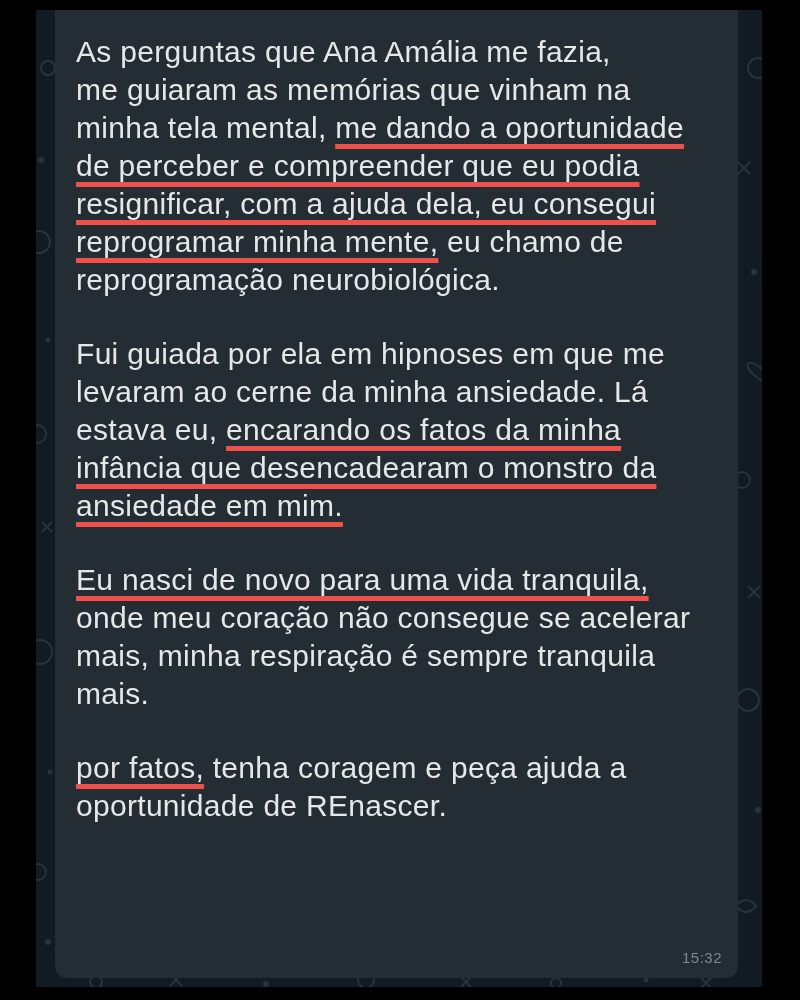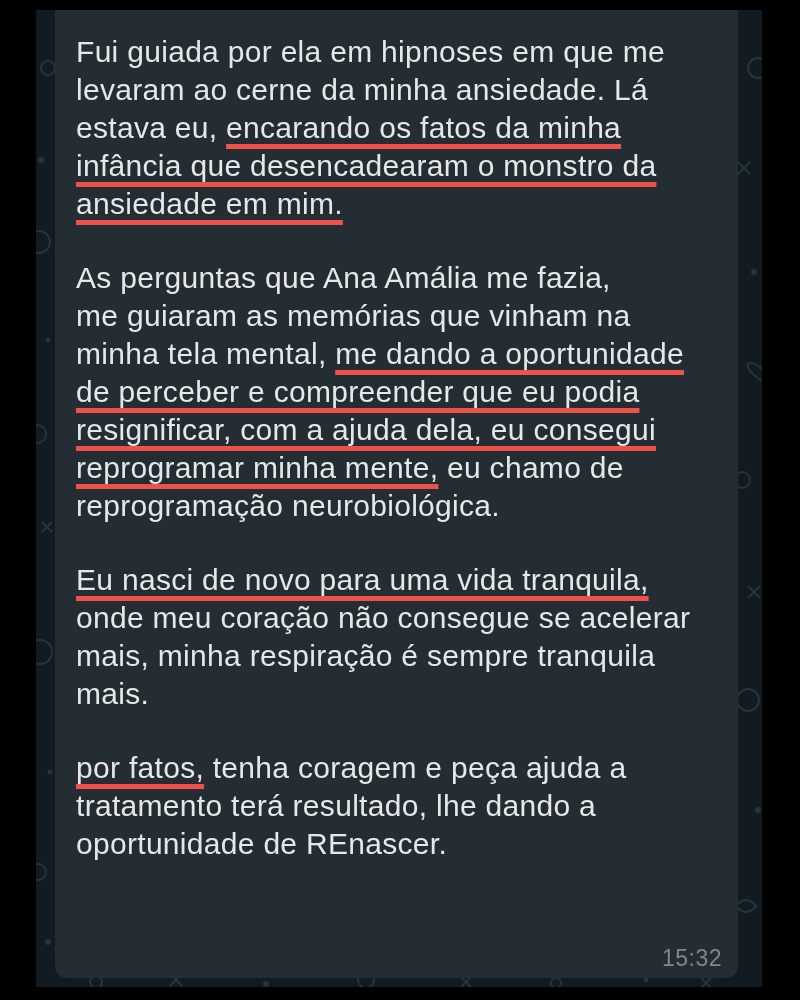--- a/index.html
+++ b/index.html
@@ -38,21 +38,21 @@
   .seg{display:inline;}
   .seg.u{
     text-decoration:underline;
     text-decoration-color:var(--underline);
     text-decoration-thickness:5px;
     text-underline-offset:6px;
     text-decoration-skip-ink:none;
   }
   .time{
     position:absolute;right:16px;bottom:6px;
-    font-size:23px;line-height:28px;color:var(--timestamp);
+    font-size:15px;line-height:28px;color:var(--timestamp);
     letter-spacing:0.5px;
   }
 </style>
 </head>
 <body>
 
 <div class="stage">
   <div class="wallpaper">
 
     <svg class="doodles" viewBox="0 0 726 977" fill="none" stroke="#26343b" stroke-width="2">
@@ -84,44 +84,43 @@
       <circle cx="330" cy="970" r="8"></circle>
       <path d="M424 966 l12 12 M436 966 l-12 12"></path>
       <circle cx="520" cy="973" r="5"></circle>
       <circle cx="610" cy="970" r="2.5" fill="#26343b" stroke="none"></circle>
       <path d="M664 967 l12 12 M676 967 l-12 12"></path>
     </svg>
 
     <div class="bubble">
       <div class="msg">
           <div class="para">
-            <div class="line"><span class="seg">Fui guiada por ela em hipnoses em que me</span></div>
-            <div class="line"><span class="seg">levaram ao cerne da minha ansiedade. Lá</span></div>
-            <div class="line"><span class="seg">estava eu, </span><span class="seg u">encarando os fatos da minha</span></div>
-            <div class="line"><span class="seg u">infância que desencadearam o monstro da</span></div>
-            <div class="line"><span class="seg u">ansiedade em mim.</span></div>
-          </div>
-          <div class="para">
             <div class="line"><span class="seg">As perguntas que Ana Amália me fazia,</span></div>
             <div class="line"><span class="seg">me guiaram as memórias que vinham na</span></div>
             <div class="line"><span class="seg">minha tela mental, </span><span class="seg u">me dando a oportunidade</span></div>
             <div class="line"><span class="seg u">de perceber e compreender que eu podia</span></div>
             <div class="line"><span class="seg u">resignificar, com a ajuda dela, eu consegui</span></div>
             <div class="line"><span class="seg u">reprogramar minha mente,</span><span class="seg"> eu chamo de</span></div>
             <div class="line"><span class="seg">reprogramação neurobiológica.</span></div>
           </div>
           <div class="para">
+            <div class="line"><span class="seg">Fui guiada por ela em hipnoses em que me</span></div>
+            <div class="line"><span class="seg">levaram ao cerne da minha ansiedade. Lá</span></div>
+            <div class="line"><span class="seg">estava eu, </span><span class="seg u">encarando os fatos da minha</span></div>
+            <div class="line"><span class="seg u">infância que desencadearam o monstro da</span></div>
+            <div class="line"><span class="seg u">ansiedade em mim.</span></div>
+          </div>
+          <div class="para">
             <div class="line"><span class="seg u">Eu nasci de novo para uma vida tranquila,</span></div>
             <div class="line"><span class="seg">onde meu coração não consegue se acelerar</span></div>
             <div class="line"><span class="seg">mais, minha respiração é sempre tranquila</span></div>
             <div class="line"><span class="seg">mais.</span></div>
           </div>
           <div class="para">
             <div class="line"><span class="seg u">por fatos,</span><span class="seg"> tenha coragem e peça ajuda a</span></div>
-            <div class="line"><span class="seg">tratamento terá resultado, lhe dando a</span></div>
             <div class="line"><span class="seg">oportunidade de REnascer.</span></div>
           </div>
         </div>
       <div class="time">15:32</div>
     </div>
 
   </div>
 </div>
 
 </body></html>

